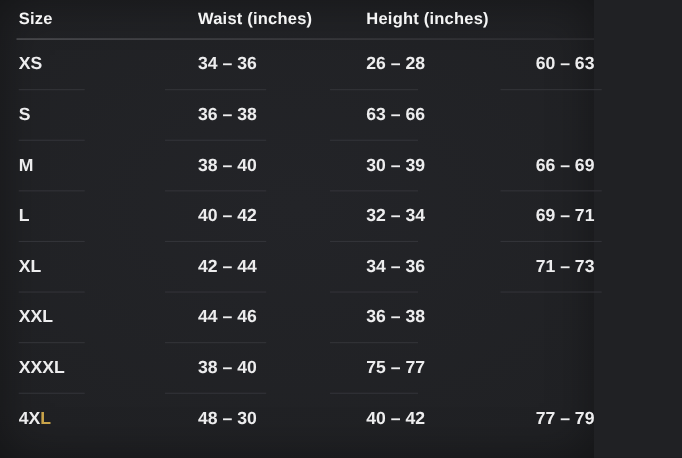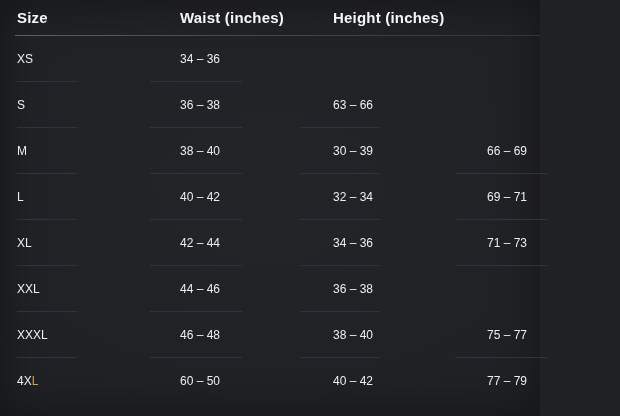--- a/index.html
+++ b/index.html
@@ -47,22 +47,22 @@
     display: grid;
     grid-template-columns: 137px 163px 155px 165px;
     height: 46px;
     position: relative;
   }
   .cell {
     position: relative;
     height: 100%;
     display: flex;
     align-items: center;
-    font-size: 12px;
-    font-weight: 400;
+    font-size: 16px;
+    font-weight: 700;
     color: #ededee;
     white-space: nowrap;
   }
   .trow .cell:nth-child(1) { padding-left: 17px; }
   .trow .cell:nth-child(2) { padding-left: 43px; }
   .trow .cell:nth-child(3) { padding-left: 33px; }
   .trow .cell:nth-child(4) { padding-left: 32px; }
   .trow:not(:last-child) .cell::after {
     content: "";
     position: absolute;
@@ -83,20 +83,22 @@
   <div class="header-row">
     <div class="hcell">Size</div>
     <div class="hcell">Waist (inches)</div>
     <div class="hcell">Height (inches)</div>
   </div>
   <div class="header-rule"></div>
   <div class="table-body" id="table-body">
       <div class="trow">
         <div class="cell">XS</div>
         <div class="cell">34 – 36</div>
+        <div class="cell">26 – 28</div>
+        <div class="cell">60 – 63</div>
       </div>
       <div class="trow">
         <div class="cell">S</div>
         <div class="cell">36 – 38</div>
         <div class="cell">63 – 66</div>
       </div>
       <div class="trow">
         <div class="cell">M</div>
         <div class="cell">38 – 40</div>
         <div class="cell">30 – 39</div>
@@ -114,27 +116,26 @@
         <div class="cell">34 – 36</div>
         <div class="cell">71 – 73</div>
       </div>
       <div class="trow">
         <div class="cell">XXL</div>
         <div class="cell">44 – 46</div>
         <div class="cell">36 – 38</div>
       </div>
       <div class="trow">
         <div class="cell">XXXL</div>
-        <div class="cell">46 – 48</div>
         <div class="cell">38 – 40</div>
         <div class="cell">75 – 77</div>
       </div>
       <div class="trow">
         <div class="cell">
           <span>4X</span>
           <span class="accent-char">L</span>
         </div>
-        <div class="cell">60 – 50</div>
+        <div class="cell">48 – 30</div>
         <div class="cell">40 – 42</div>
         <div class="cell">77 – 79</div>
       </div>
     </div>
 </div>
 
 </body></html>

